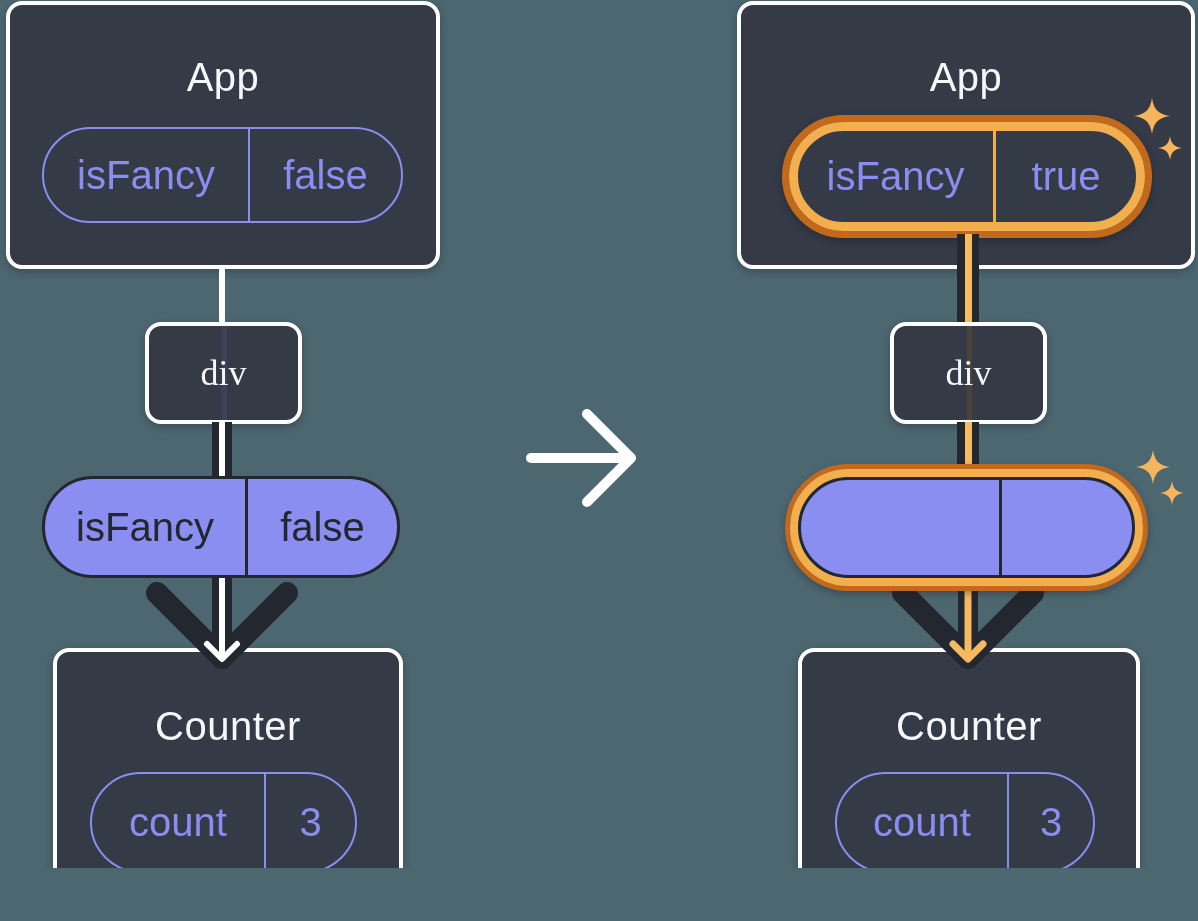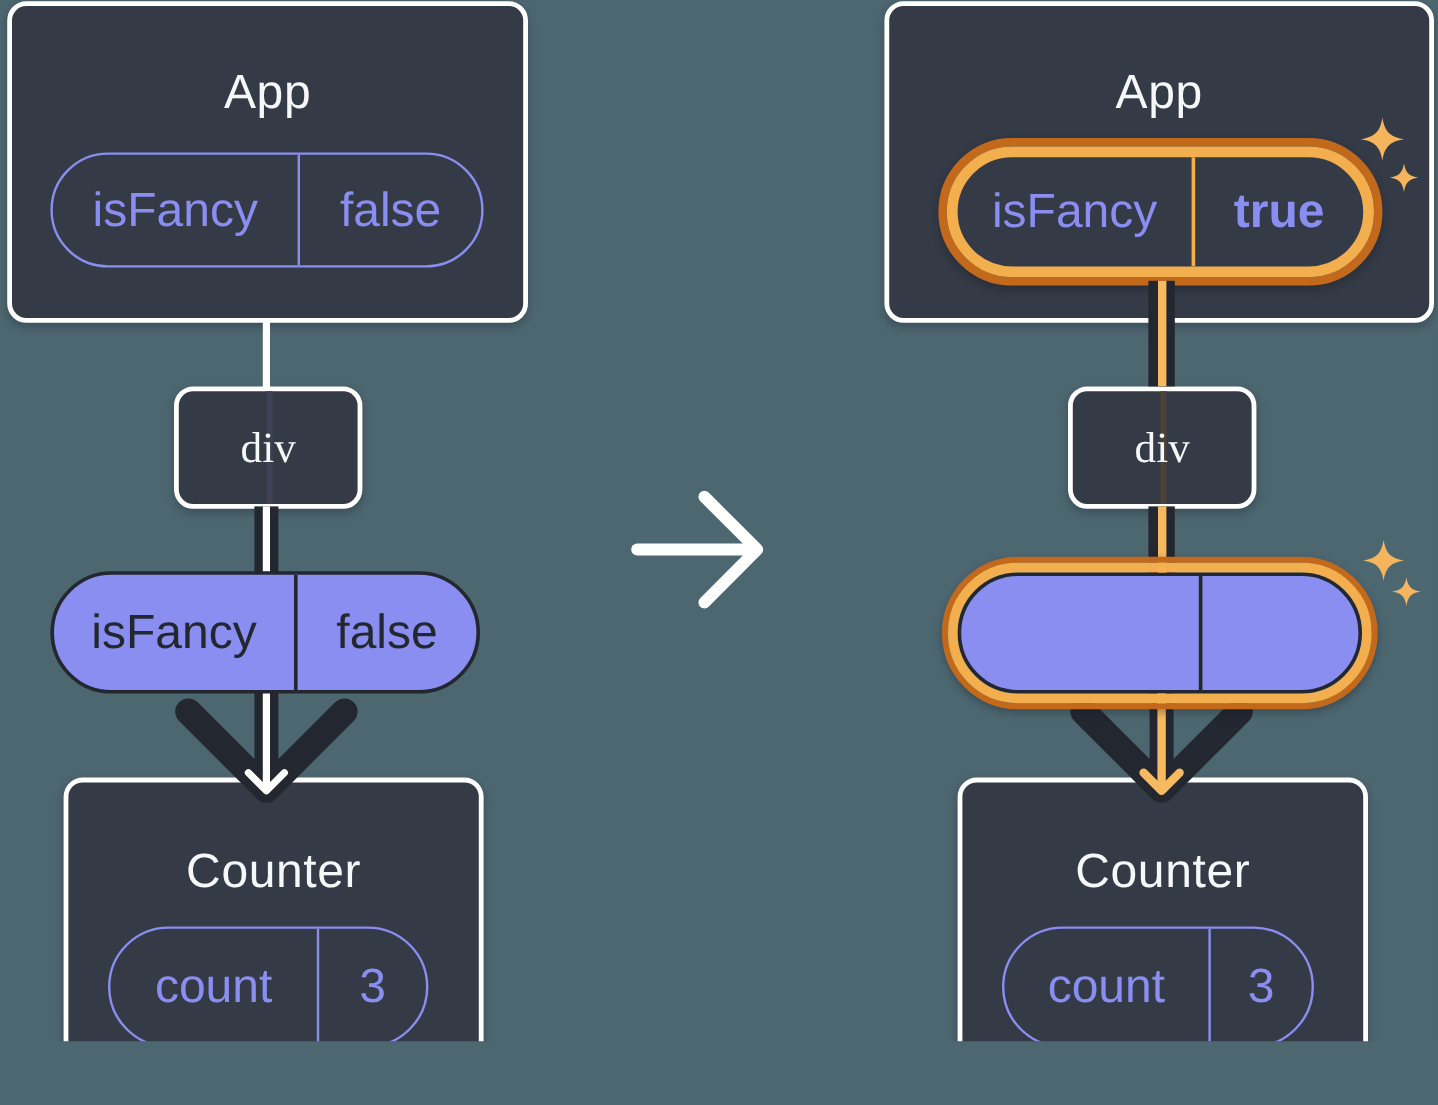--- a/index.html
+++ b/index.html
@@ -42,21 +42,21 @@
         border:3px solid var(--dark);border-radius:51px;display:flex;overflow:hidden;color:var(--dark);}
   .pill-in-ring .cell{display:flex;align-items:center;justify-content:center;font-size:40px;}
   .pill-in-ring .divider{width:3px;background:var(--dark);}
 
   .vbar{position:absolute;z-index:2;}
   .ghost{position:absolute;top:0;bottom:0;left:50%;width:5px;margin-left:-2px;z-index:0;}
   .boxlabel{position:relative;z-index:1;font-family:Liberation Serif, serif;}
   .divbox{display:flex;align-items:center;justify-content:center;color:var(--title);font-size:36px;}
   .flow{position:absolute;z-index:2;}
   .sparkles{position:absolute;z-index:7;}
-  .bold{font-weight:700;}
+  .bold{font-weight:400;}
 </style>
 </head>
 <body>
 
 <div id="stage">
 
   <div class="card" style="left:6px;top:1px;width:434px;height:268px;">
     <div class="card-title" style="top:48px;">App</div>
     <div class="pill pill-outline" style="left:32px;top:122px;width:361px;height:96px;">
       <div class="cell" style="width:204px;">isFancy</div>

